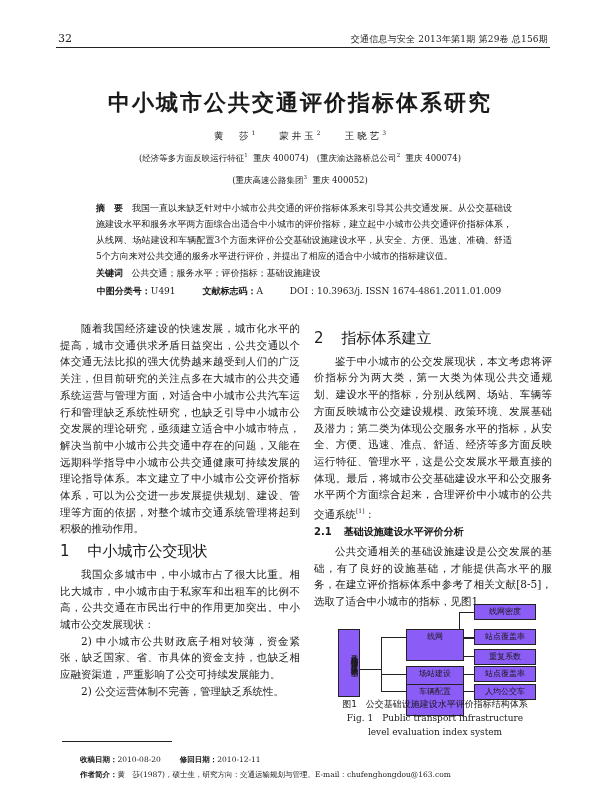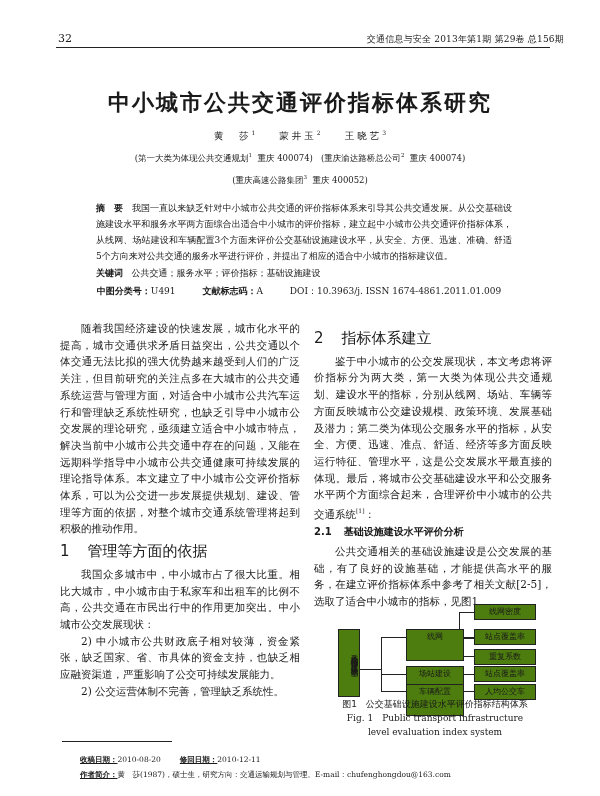--- a/index.html
+++ b/index.html
@@ -1,20 +1,20 @@
 <!DOCTYPE html>
 <html><head>
 <meta charset="utf-8">
 <style>
   html, body { margin: 0; padding: 0; background: #ffffff; }
   body { width: 600px; height: 796px; position: relative; overflow: hidden;
          font-family: "DejaVu Serif", "Liberation Serif", serif; color: #1a1a1a; }
   .abs { position: absolute; }
   .page-num { left: 58px; top: 32px; font-size: 11px; }
-  .journal { right: 36px; top: 33px; font-size: 9px; letter-spacing: 0.2px; }
+  .journal { right: 52px; top: 33px; font-size: 9px; letter-spacing: 0.2px; }
   .header-rule { left: 56px; right: 50px; top: 47px; height: 1px; background: #222; }
 
   .title { left: 0; width: 600px; top: 88px; text-align: center; font-size: 22px; font-weight: bold; letter-spacing: 2px;
            font-family: "DejaVu Sans", "Liberation Sans", sans-serif; }
   .authors { left: 0; width: 600px; top: 129px; text-align: center; font-size: 9.5px; letter-spacing: 3px; }
   .authors sup { font-size: 6px; letter-spacing: 0; }
   .affil { left: 0; width: 600px; text-align: center; font-size: 8.5px; }
   .affil1 { top: 152px; }
   .affil2 { top: 174px; }
   .affil sup { font-size: 5.5px; }
@@ -29,52 +29,52 @@
   .col-left { left: 60px; width: 240px; top: 320px; }
   .col-right { left: 314px; width: 238px; top: 330px; }
   .col p { margin: 0; text-indent: 2em; }
   .h1 { font-size: 15px; font-family: "DejaVu Sans", "Liberation Sans", sans-serif; margin: 6px 0 6px 0; text-indent: 0 !important; }
   .h1 .num { margin-right: 18px; }
   .h2 { font-weight: bold; font-size: 10px; font-family: "DejaVu Sans", "Liberation Sans", sans-serif; text-indent: 0 !important; margin: 2px 0; }
   .h2 .num { margin-right: 12px; }
   .ref { font-size: 6px; vertical-align: super; }
 
   .diagram { left: 318px; top: 605px; width: 240px; height: 95px; }
-  .box { position: absolute; border: 1.2px solid #222; font-size: 8px; text-align: center; background: #4d7c0f; box-sizing: border-box; }
+  .box { position: absolute; border: 1.2px solid #222; font-size: 8px; text-align: center; background: #8b5cf6; box-sizing: border-box; }
   .box.root { left: 20px; top: 24px; width: 22px; height: 68px; writing-mode: vertical-rl; font-size: 7.5px; line-height: 10px; padding: 2px 0; letter-spacing: -1px; }
   .box.mid { width: 58px; height: 32px; line-height: 14px; left: 88px; }
   .box.leaf { width: 62px; height: 16px; line-height: 14px; left: 156px; }
   .line { position: absolute; background: #222; }
 
   .caption { left: 305px; width: 260px; top: 697px; text-align: center; font-size: 9px; line-height: 14px; }
   .caption .cn { font-family: "DejaVu Sans", "Liberation Sans", sans-serif; }
 
   .footer-rule { left: 62px; width: 110px; top: 741px; height: 1px; background: #222; }
   .footer { left: 80px; font-size: 7.5px; }
   .footer1 { top: 755px; }
   .footer2 { top: 770px; }
-  .footer b { font-family: "DejaVu Sans", "Liberation Sans", sans-serif; text-decoration: underline; }
+  .footer b { font-family: "DejaVu Sans", "Liberation Sans", sans-serif; }
 </style>
 </head>
 <body>
 
 <div class="abs page-num">32</div>
 <div class="abs journal">交通信息与安全  2013年第1期  第29卷  总156期</div>
 <div class="abs header-rule"></div>
 
 <div class="abs title">中小城市公共交通评价指标体系研究</div>
 <div class="abs authors">
   <span>黄　莎</span><sup>1</sup>
   &nbsp;&nbsp;
   <span>蒙井玉</span><sup>2</sup>
   &nbsp;&nbsp;
   <span>王晓艺</span><sup>3</sup>
 </div>
 <div class="abs affil affil1">
-  <span>(第一大类为体现公共交通规划</span><sup>1</sup>
+  <span>(经济等多方面反映运行特征</span><sup>1</sup>
   &nbsp;<span>重庆 400074)</span>
   &nbsp;&nbsp;<span>(重庆渝达路桥总公司</span><sup>2</sup>
   &nbsp;<span>重庆 400074)</span>
 </div>
 <div class="abs affil affil2">
   <span>(重庆高速公路集团</span><sup>3</sup>
   &nbsp;<span>重庆 400052)</span>
 </div>
 
 <div class="abs abstract">
@@ -87,36 +87,36 @@
 </div>
 <div class="abs cls">
   <span><b style="font-family:'DejaVu Sans',sans-serif">中图分类号：</b><span style="margin:0">U491</span></span>
   <span><b style="font-family:'DejaVu Sans',sans-serif">文献标志码：</b><span style="margin:0">A</span></span>
   <span>DOI：10.3963/j. ISSN 1674-4861.2011.01.009</span>
 </div>
 
 <div class="abs col col-left">
   <p>随着我国经济建设的快速发展，城市化水平的提高，城市交通供求矛盾日益突出，公共交通以个体交通无法比拟的强大优势越来越受到人们的广泛关注，但目前研究的关注点多在大城市的公共交通系统运营与管理方面，对适合中小城市公共汽车运行和管理缺乏系统性研究，也缺乏引导中小城市公交发展的理论研究，亟须建立适合中小城市特点，解决当前中小城市公共交通中存在的问题，又能在远期科学指导中小城市公共交通健康可持续发展的理论指导体系。本文建立了中小城市公交评价指标体系，可以为公交进一步发展提供规划、建设、管理等方面的依据，对整个城市交通系统管理将起到积极的推动作用。</p>
   <div class="h1">
-    <span class="num">1</span><span>管理等方面的依据</span>
+    <span class="num">1</span><span>中小城市公交现状</span>
   </div>
   <p>我国众多城市中，中小城市占了很大比重。相比大城市，中小城市由于私家车和出租车的比例不高，公共交通在市民出行中的作用更加突出。中小城市公交发展现状：</p>
   <p>2) 中小城市公共财政底子相对较薄，资金紧张，缺乏国家、省、市具体的资金支持，也缺乏相应融资渠道，严重影响了公交可持续发展能力。</p>
   <p>2) 公交运营体制不完善，管理缺乏系统性。</p>
 </div>
 
 <div class="abs col col-right">
   <div class="h1" style="margin-top:0">
     <span class="num">2</span><span>指标体系建立</span>
   </div>
   <p><span>鉴于中小城市的公交发展现状，本文考虑将评价指标分为两大类，第一大类为体现公共交通规划、建设水平的指标，分别从线网、场站、车辆等方面反映城市公交建设规模、政策环境、发展基础及潜力；第二类为体现公交服务水平的指标，从安全、方便、迅速、准点、舒适、经济等多方面反映运行特征、管理水平，这是公交发展水平最直接的体现。最后，将城市公交基础建设水平和公交服务水平两个方面综合起来，合理评价中小城市的公共交通系统</span><span class="ref">[1]</span><span>：</span></p>
   <div class="h2">
     <span class="num">2.1</span><span>基础设施建设水平评价分析</span>
   </div>
-  <p>公共交通相关的基础设施建设是公交发展的基础，有了良好的设施基础，才能提供高水平的服务，在建立评价指标体系中参考了相关文献[2-5]，选取了适合中小城市的指标，见图1。</p>
+  <p>公共交通相关的基础设施建设是公交发展的基础，有了良好的设施基础，才能提供高水平的服务，在建立评价指标体系中参考了相关文献[8-5]，选取了适合中小城市的指标，见图1。</p>
 </div>
 
 <div class="abs diagram">
 
   <div class="line" style="left:42px; top:64px; width:22px; height:1.2px;"></div>
   <div class="line" style="left:63px; top:32px; width:1.2px; height:54px;"></div>
   <div class="line" style="left:63px; top:32px; width:25px; height:1.2px;"></div>
   <div class="line" style="left:63px; top:69px; width:25px; height:1.2px;"></div>
   <div class="line" style="left:63px; top:86px; width:25px; height:1.2px;"></div>
   <div class="line" style="left:146px; top:32px; width:10px; height:2px;"></div>

